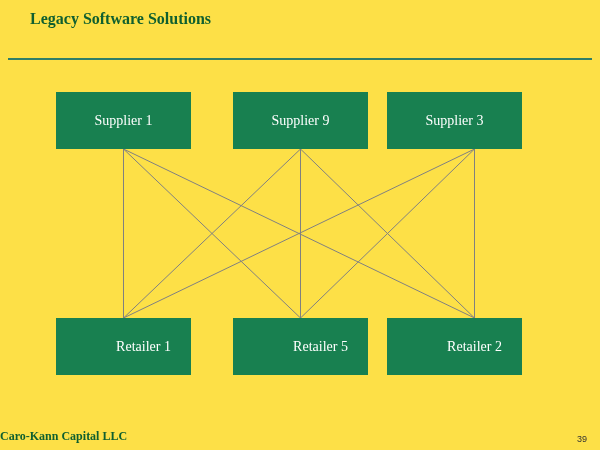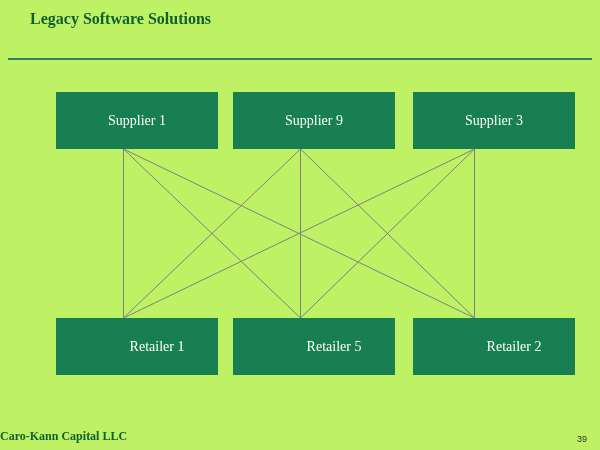--- a/index.html
+++ b/index.html
@@ -4,21 +4,21 @@
 <style>
   * { margin: 0; padding: 0; box-sizing: border-box; }
   html, body { background: #ffffff; }
   body {
     width: 600px; height: 450px;
     font-family: "Liberation Serif", serif;
   }
   .slide {
     position: relative;
     width: 600px; height: 450px;
-    background: #bef264;
+    background: #fde047;
     overflow: hidden;
   }
   .title {
     position: absolute;
     left: 30px; top: 10px;
     font-size: 16px;
     font-weight: bold;
     color: #0f5f2f;
     white-space: nowrap;
   }
@@ -40,33 +40,33 @@
     position: absolute;
     left: 0; top: 60px;
     width: 600px; height: 330px;
   }
   .diagram svg {
     position: absolute;
     left: 0; top: 0;
   }
   .node {
     position: absolute;
-    width: 162px; height: 57px;
+    width: 135px; height: 57px;
     background: #188050;
     color: #ffffff;
     display: flex;
     align-items: center;
     justify-content: center;
     font-size: 14px;
   }
   .supplier { top: 32px; }
   .retailer { top: 258px; padding-left: 40px; }
   .col-1 { left: 56px; }
   .col-2 { left: 233px; }
-  .col-3 { left: 413px; text-align: right; }
+  .col-3 { left: 387px; text-align: right; }
   .footer-company {
     position: absolute;
     left: 0; bottom: 6px;
     width: 100%;
     text-align: left;
     font-weight: bold;
     font-size: 12px;
     color: #0f5f2f;
   }
   .page-number {

